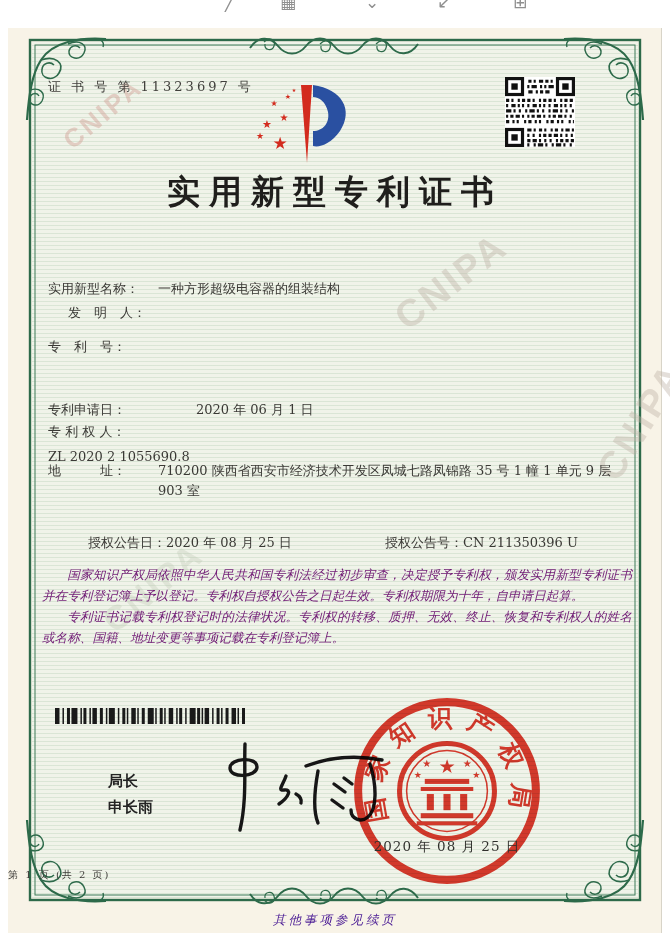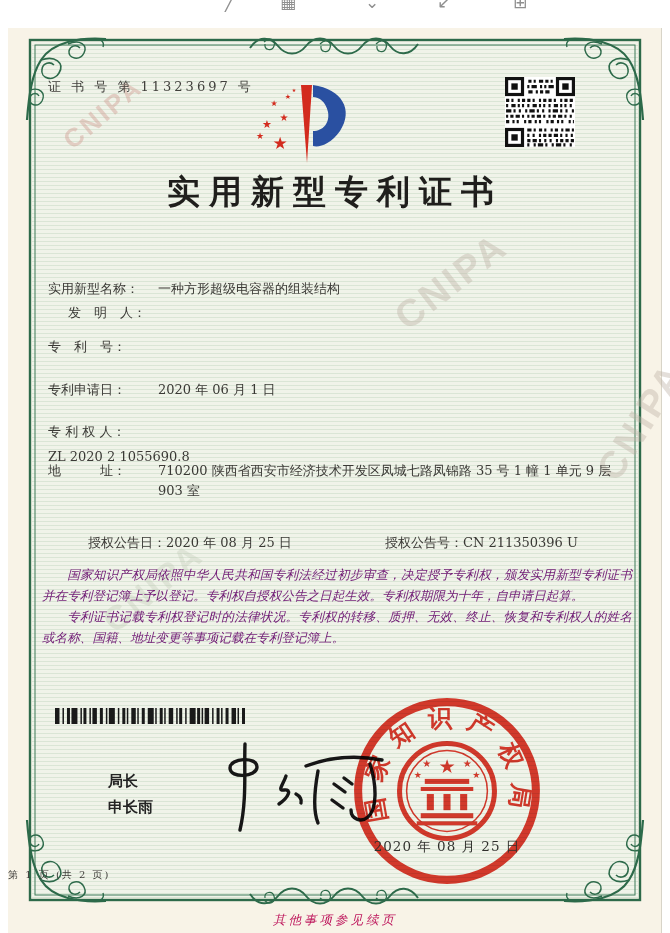--- a/index.html
+++ b/index.html
@@ -51,21 +51,21 @@
   #signature { position:absolute; left:192px; top:708px; z-index:4; }
 
   #seal { position:absolute; left:338px; top:662px; width:202px; height:202px;
           z-index:5; opacity:.9; mix-blend-mode:multiply; }
   #seal-date { position:absolute; left:0; top:148px; width:202px; text-align:center;
                font-size:13.5px; color:#1c1b19; letter-spacing:1px; z-index:6; }
 
   #page-footer { position:absolute; left:0; top:840px; width:600px; text-align:left;
                  font-size:10px; letter-spacing:2px; color:#3c3b37; z-index:3; }
   #cont-note { position:absolute; left:0; top:884px; width:654px; text-align:center;
-               font-size:12.5px; font-style:italic; letter-spacing:3px; color:#be185d; z-index:3; }
+               font-size:12.5px; font-style:italic; letter-spacing:3px; color:#4c1d95; z-index:3; }
 
   svg { display:block; }
 </style>
 </head>
 <body>
 
 <div id="stage">
 
   <div id="topbar">
     <span class="tb-ic" style="left:225px;">╱</span>
@@ -158,21 +158,21 @@
       <span class="f-label">实用新型名称：</span>
       <span class="f-value">一种方形超级电容器的组装结构</span>
     </div>
     <div class="field-row" style="top:275px;margin-left:20px;">
       <span class="f-label">发　明　人：</span>
     </div>
     <div class="field-row" style="top:309px;flex-direction:column;">
       <span class="f-label">专　利　号：</span>
       <span class="f-value">ZL 2020 2 1055690.8</span>
     </div>
-    <div class="field-row" style="top:352px;">
+    <div class="field-row" style="top:372px;gap:38px;">
       <span class="f-label">专利申请日：</span>
       <span class="f-value">2020 年 06 月 1 日</span>
     </div>
     <div class="field-row" style="top:394px;">
       <span class="f-label">专 利 权 人：</span>
     </div>
     <div class="field-row" style="top:433px;">
       <span class="f-label">地　　　址：</span>
       <span class="f-value addr-val">710200 陕西省西安市经济技术开发区凤城七路凤锦路 35 号 1 幢 1 单元 9 层 903 室</span>
     </div>

